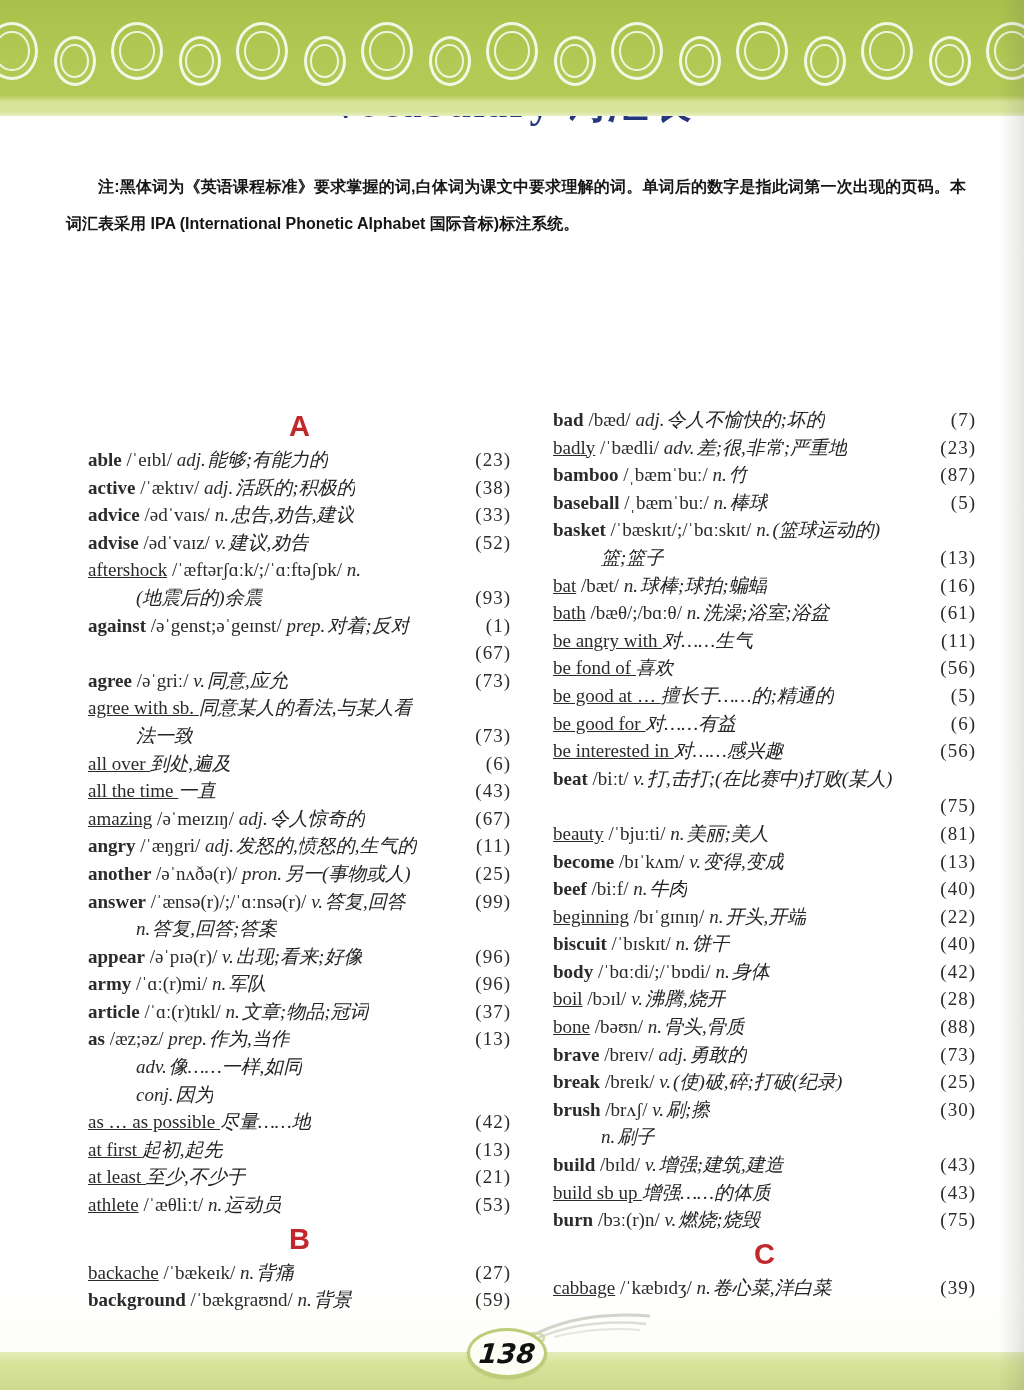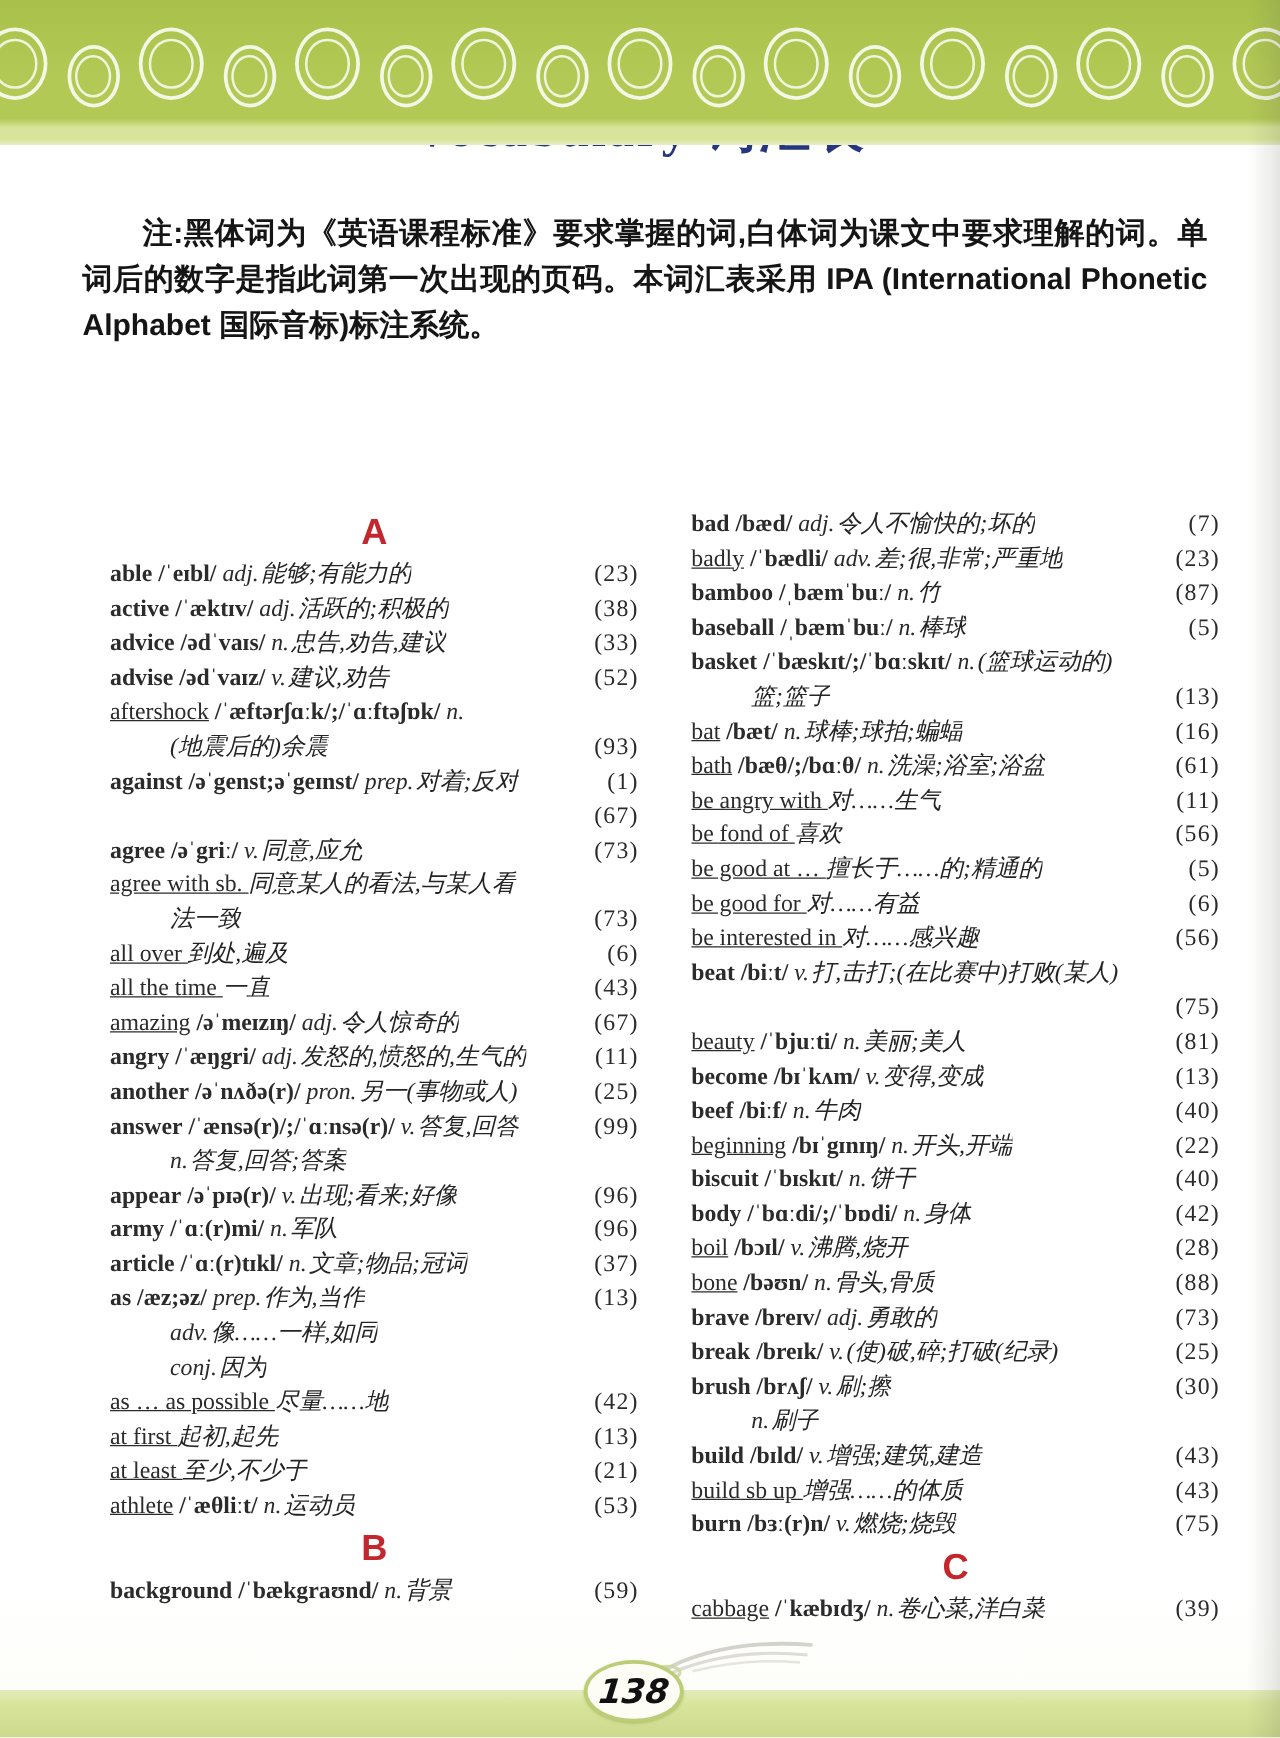--- a/index.html
+++ b/index.html
@@ -24,39 +24,39 @@
   .ring::before{content:"";display:block;border:2.5px solid rgba(255,255,255,0.8);border-radius:50%;width:68%;height:68%;}
   .ring.big{width:52px;height:58px;}
   .ring.small{width:42px;height:50px;margin-top:14px;}
 
   
   .title{
     text-align:center;margin:78px 0 0 0;font-size:41px;font-weight:bold;
     color:var(--navy);letter-spacing:2px;line-height:50px;
   }
   .note{
-    margin:40px 58px 0 66px;font-size:24px;line-height:37px;font-weight:bold;
+    margin:40px 58px 0 66px;font-size:16px;line-height:37px;font-weight:bold;
     color:#151515;text-align:justify;text-indent:2em;
     font-family:"Liberation Sans","DejaVu Sans",sans-serif;
   }
 
   
   .cols{position:absolute;left:88px;top:406px;width:888px;display:flex;gap:42px;}
   .col{width:423px;}
   .section-letter{
     text-align:center;font-family:"Liberation Sans","DejaVu Sans",sans-serif;
     font-weight:bold;font-size:29px;line-height:40px;color:var(--red);
   }
   .vline{display:flex;align-items:baseline;line-height:27.6px;font-size:19px;}
   .vline .segs{white-space:nowrap;overflow:hidden;flex:0 1 auto;}
   .vline .vpage{margin-left:auto;flex-shrink:0;padding-left:6px;letter-spacing:1px;}
   .vline.indent .segs{padding-left:48px;}
   .seg-b{font-weight:bold;font-family:Liberation Serif, serif;}
   .seg-r{font-weight:normal;text-decoration:underline;}
-  .seg-p{font-weight:bold;}
+  .seg-p{font-weight:normal;}
   .seg-i{font-style:italic;padding-right:2px;}
   .seg-c{font-weight:normal;color:#242424;font-style:italic;}
 
   
   .bottom-band{
     position:absolute;left:0;bottom:0;width:1024px;height:38px;
     background:linear-gradient(180deg,#e4ecbb 0%,var(--green-strip) 30%,var(--green-light) 100%);
   }
   .page-badge{
     position:absolute;left:467px;top:1328px;width:80px;height:50px;
@@ -208,20 +208,24 @@
         </div>
         <div class="vline">
           <span class="segs"><span class="seg-r">at least </span><span class="seg-c">至少,不少于</span></span>
           <span class="vpage">(21)</span>
         </div>
         <div class="vline">
           <span class="segs"><span class="seg-r">athlete</span><span class="seg-p"> /ˈæθliːt/ </span><span class="seg-i">n.</span><span class="seg-c">运动员</span></span>
           <span class="vpage">(53)</span>
         </div>
         <div class="section-letter">B</div>
+        <div class="vline">
+          <span class="segs"><span class="seg-r">backache</span><span class="seg-p"> /ˈbækeɪk/ </span><span class="seg-i">n.</span><span class="seg-c">背痛</span></span>
+          <span class="vpage">(27)</span>
+        </div>
         <div class="vline">
           <span class="segs"><span class="seg-b">background</span><span class="seg-p"> /ˈbækgraʊnd/ </span><span class="seg-i">n.</span><span class="seg-c">背景</span></span>
           <span class="vpage">(59)</span>
         </div>
       </div>
     <div class="col" id="col-right">
         <div class="vline">
           <span class="segs"><span class="seg-b">bad</span><span class="seg-p"> /bæd/ </span><span class="seg-i">adj.</span><span class="seg-c">令人不愉快的;坏的</span></span>
           <span class="vpage">(7)</span>
         </div>

